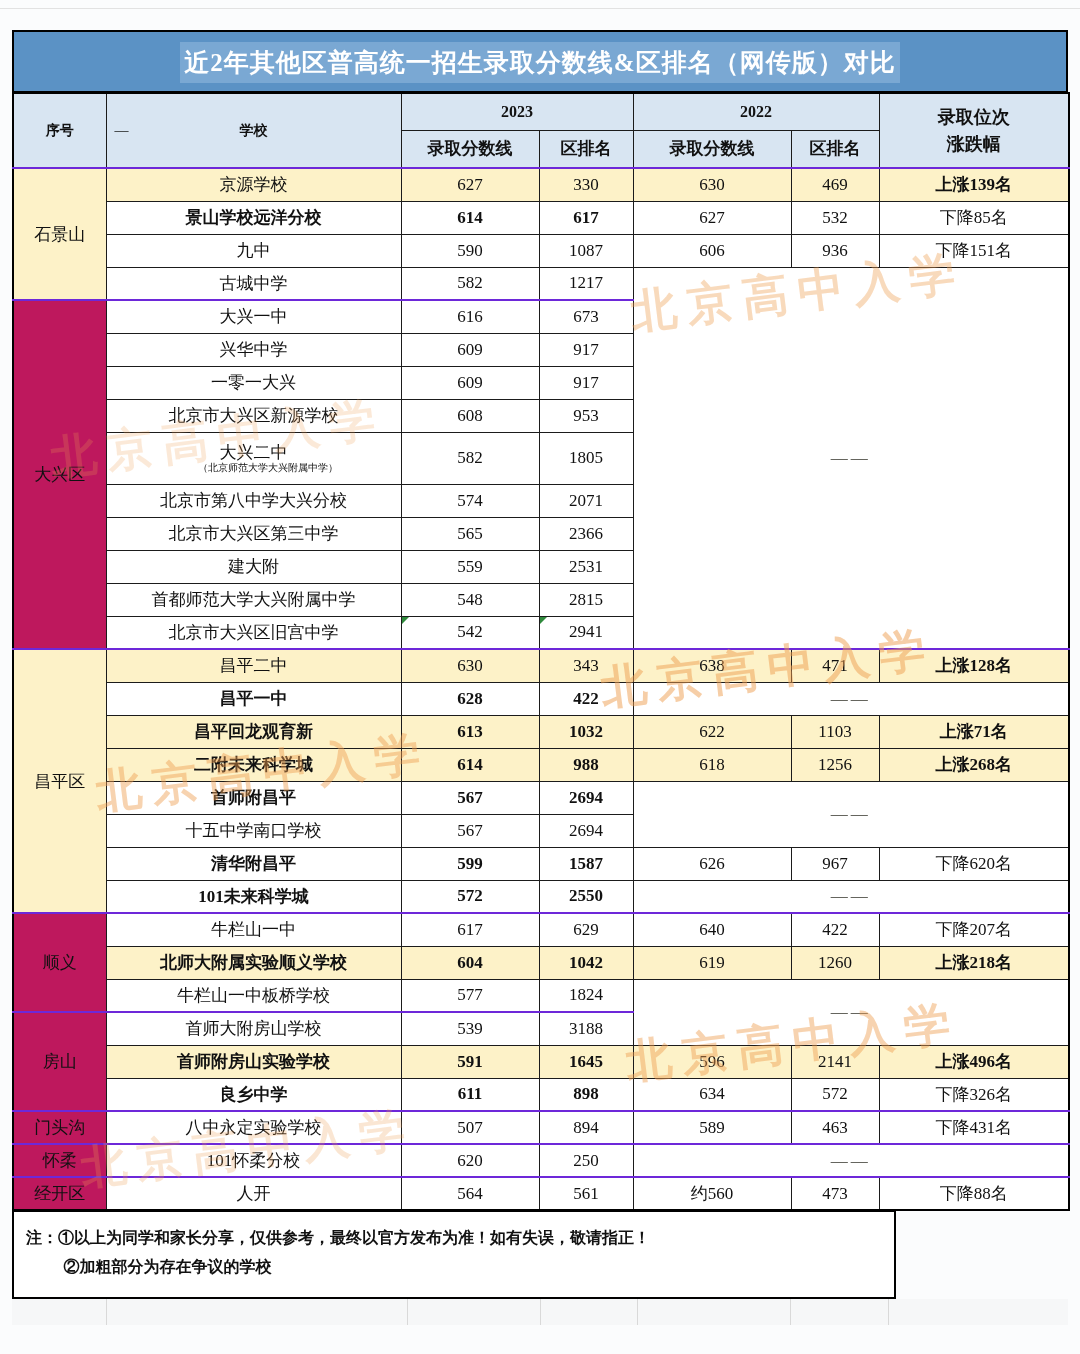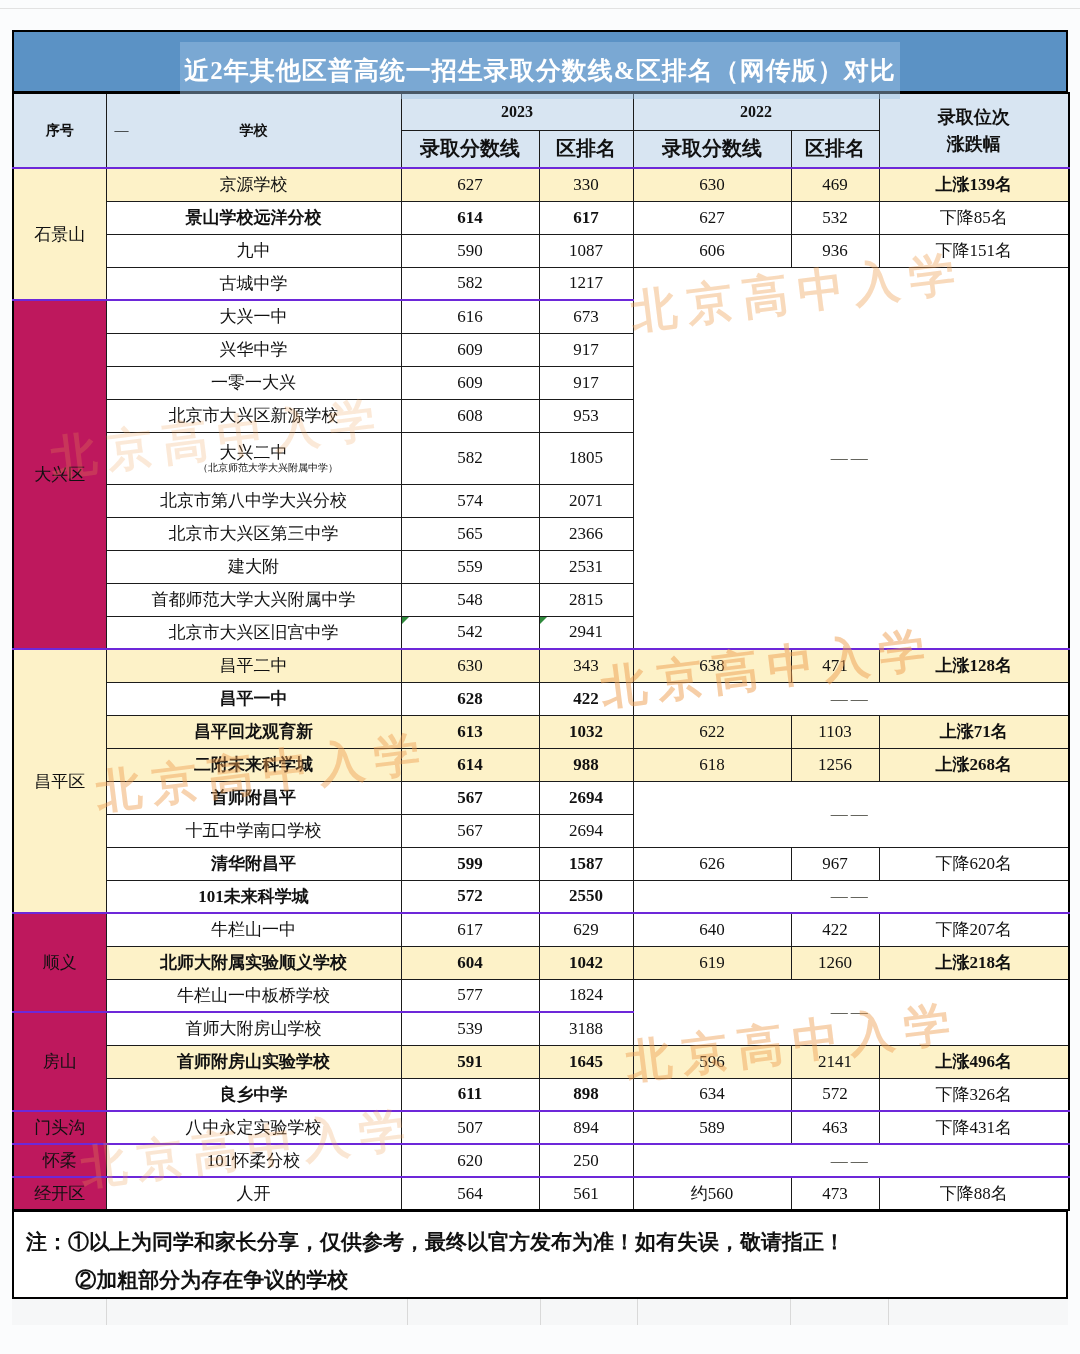--- a/index.html
+++ b/index.html
@@ -18,36 +18,36 @@
   .content { margin:0 12px; width:1056px; }
 
   .title-bar {
     height:62px; background:#5b92c5;
     border:2px solid #000; border-bottom:1px solid #000;
     display:flex; justify-content:center; align-items:flex-start;
     padding-top:10px;
   }
   .title-text {
     color:#fff; font-size:25px; font-weight:700; letter-spacing:1px;
-    background:rgba(160,195,228,0.45); padding:12px 4px;
+    background:rgba(160,195,228,0.45); padding:4px 4px;
     white-space:nowrap;
   }
 
   table.score-table {
     width:1056px; border-collapse:collapse; table-layout:fixed;
     border:2px solid #000; background:#fff;
   }
   .score-table th, .score-table td {
     border:1px solid #1b1b1b;
     text-align:center; vertical-align:middle;
     padding:0 2px; overflow:hidden;
   }
   .score-table thead th { background:#d8e5f2; font-weight:700; }
   .hrow1 th { height:37px; font-size:16px; }
-  .hrow2 th { height:38px; font-size:20px; }
+  .hrow2 th { height:38px; font-size:17px; }
   th.change-h { font-size:18px; line-height:1.45;margin-left:16px; }
   th.seq-h, th.school-h { font-size:14px; }
   .school-h { position:relative; }
   .school-dash { position:absolute; left:8px; top:50%; transform:translateY(-50%); font-weight:400; }
 
   .score-table tbody td { height:33px; font-size:17px; background:#fff; }
   tbody tr.tall td { height:52px; }
   tbody tr.hl td { background:#fdf2c8; }
   tbody td.district { background:#be185d; }
   tbody tr.gs td { border-top:2px solid #6d28d9; }
@@ -55,24 +55,24 @@
   td.dash-cell { font-size:18px; color:#4a4a42; letter-spacing:3px; background:#fff; }
   td.flagged { position:relative; }
   td.flagged::before {
     content:""; position:absolute; top:0; left:0;
     border-top:7px solid #2f8a3c; border-right:7px solid transparent;
   }
   .sub { font-size:10px; line-height:1.15; margin-top:-1px;margin-left:29px; }
   td .main-line { line-height:1.2;text-align:center; }
 
   .note-box {
-    width:1056px; background:#fff;
+    width:884px; background:#fff;
     border:2px solid #000; border-top:1px solid #000;
     height:88px; padding:12px 12px 0 12px;
-    font-weight:700; font-size:21px; line-height:1.8;
+    font-weight:700; font-size:16px; line-height:1.8;
   }
   .note-line2 { padding-left:2.35em; }
 
   .bottom-strip { height:26px; margin:0 12px; width:1056px; background:#f6f7f8; position:relative; }
   .bottom-strip .vline { position:absolute; top:0; bottom:0; width:1px; background:#d9d9d9; }
 
   .wm {
     position:absolute; z-index:6; pointer-events:none;
     font-weight:700; font-size:46px; letter-spacing:10px;
     color:#ef9f52; transform:rotate(-7deg);

